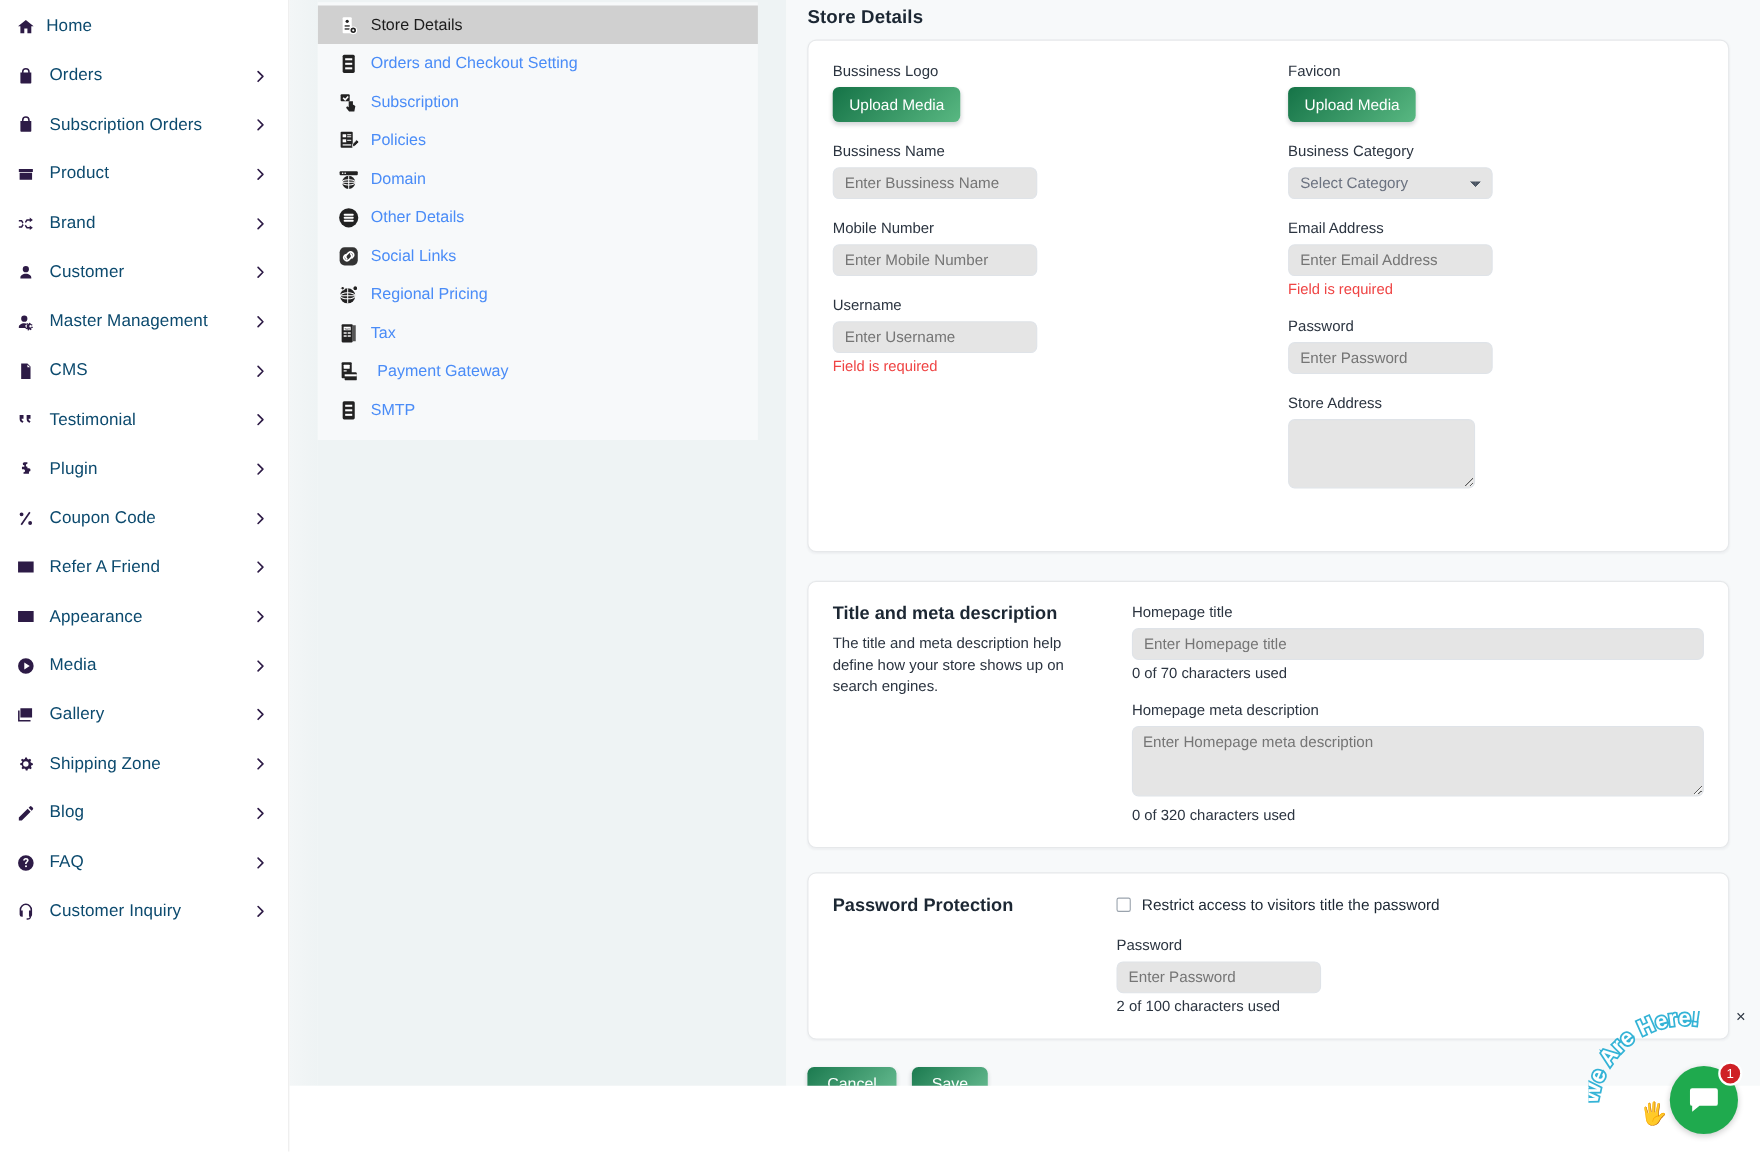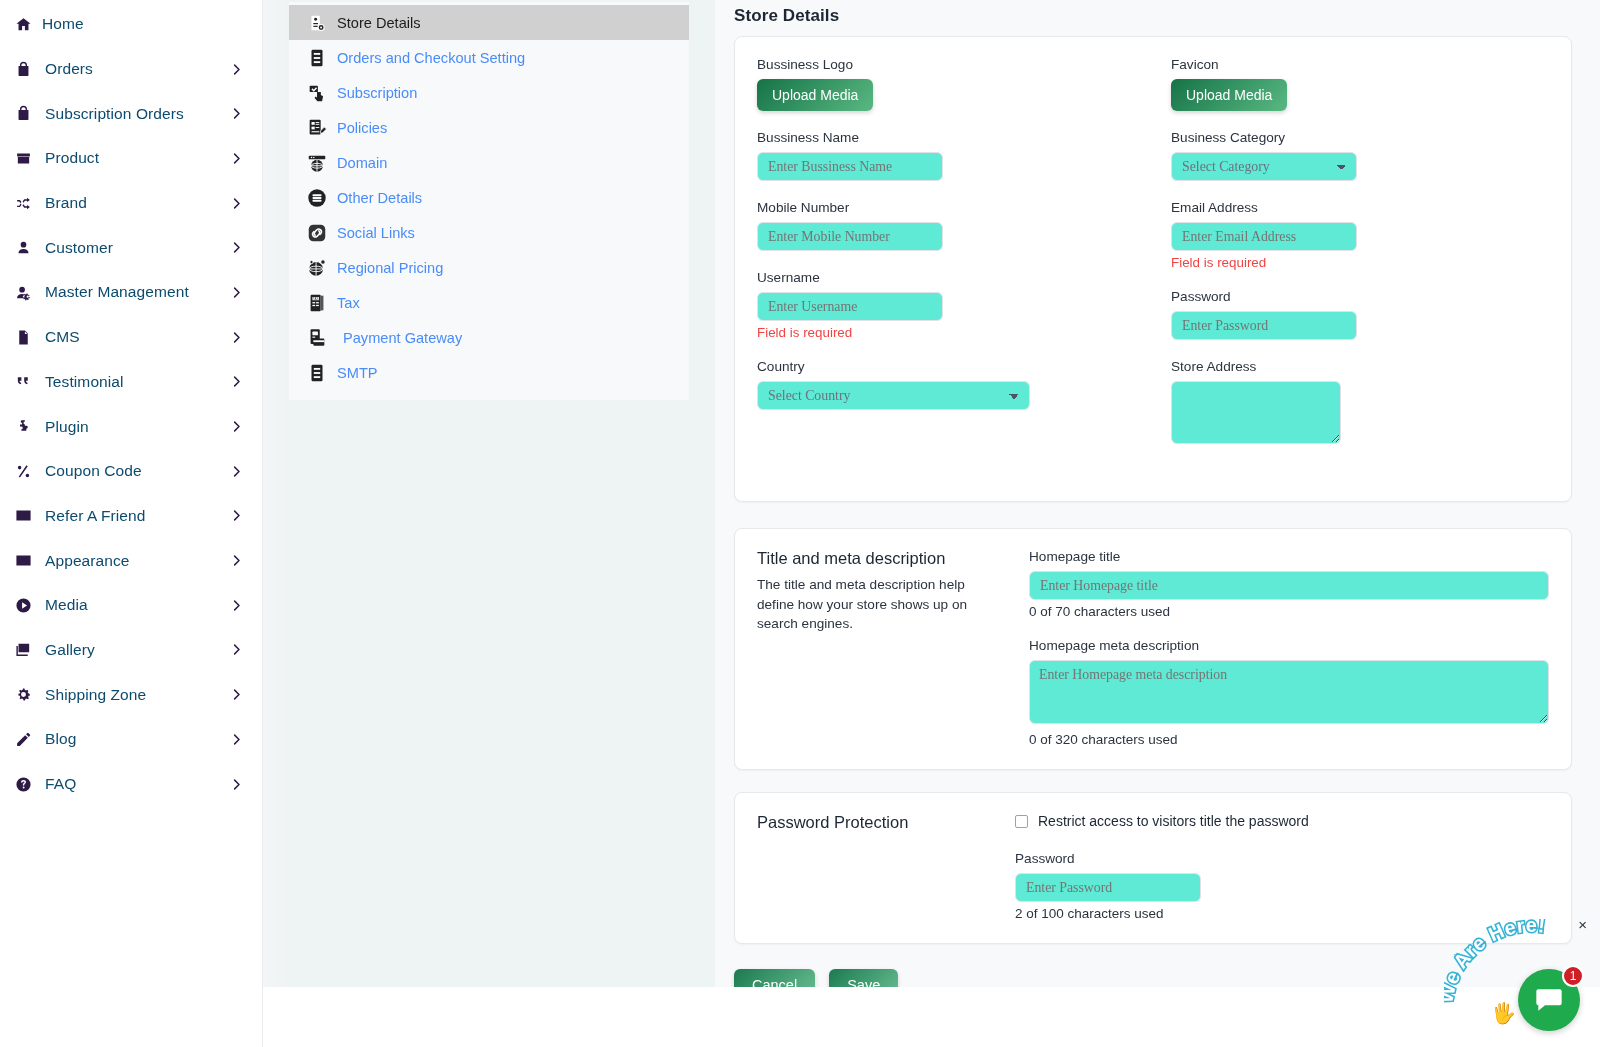--- a/index.html
+++ b/index.html
@@ -122,24 +122,24 @@
 
   .lbl {
     font-size: 13.6px;
     color: #2b3440;
     margin-bottom: 7px;
     display: block;
   }
   .fld { margin-bottom: 19px; }
 
   .txt, .sel, .ta {
-    font-family: Liberation Serif, serif;
+    font-family: Liberation Sans, sans-serif;
     font-size: 13.8px;
     color: #6b7280;
-    background: #5eead4;
+    background: #e5e5e5;
     border: 1px solid #dfe3e8;
     border-radius: 6px;
     outline: none;
   }
   .txt { width: 186px; height: 29px; padding: 0 10px; }
   .sel {
     width: 186px; height: 29px; padding: 0 10px;
     -webkit-appearance: none; appearance: none;
     background-image:
       linear-gradient(45deg, transparent 50%, #4b5563 50%),
@@ -166,21 +166,21 @@
     font-size: 14px;
     font-family: "Liberation Sans", sans-serif;
     padding: 8px 15px;
     cursor: pointer;
     background: linear-gradient(135deg,#157347 0%,#59b882 100%);
     box-shadow: 0 2px 4px rgba(16,24,40,.18);
   }
 
   
   .sec-title {
-    font-size: 16.5px; font-weight: normal; color: #1c2733;
+    font-size: 16.5px; font-weight: bold; color: #1c2733;
     margin-bottom: 7px;
   }
   .sec-desc {
     font-size: 13.6px; color: #2b3440; line-height: 1.45; max-width: 232px;
   }
   .c2-left { flex: 0 0 272px; }
   .c2-right { flex: 1 1 auto; }
   .wfull { width: 100%; }
   .hint { font-size: 13.5px; color: #2b3440; margin-top: 4px; display:block; }
   .ta-wide { width: 100%; height: 64px; resize: both; }
@@ -459,20 +459,33 @@
             <path fill="#2d1b46" d="M12 2a10 10 0 1 0 0 20 10 10 0 0 0 0-20zm.2 15.5a1.3 1.3 0 1 1 0-2.6 1.3 1.3 0 0 1 0 2.6zM14 11.4c-.8.6-1 .9-1 1.6v.4h-2v-.6c0-1.3.5-2 1.5-2.8.7-.5.9-.8.9-1.3 0-.7-.5-1.1-1.3-1.1-.8 0-1.4.5-1.5 1.4H8.5c.1-2 1.5-3.2 3.6-3.2 2.1 0 3.4 1.1 3.4 2.8 0 1-.4 1.7-1.5 2.4z"></path>
           </svg>
         </span>
         <span class="nav-label">FAQ</span>
         <span class="nav-chev">
           <svg width="15" height="15" viewBox="0 0 24 24">
             <path d="M9 5l7 7-7 7" stroke="#2d1b46" stroke-width="2.4" fill="none" stroke-linecap="round" stroke-linejoin="round"></path>
           </svg>
         </span>
       </div>
+      <div class="nav-item">
+        <span class="nav-ico">
+          <svg width="17" height="17" viewBox="0 0 24 24">
+            <path fill="#2d1b46" d="M12 2a8 8 0 0 0-8 8v6a3 3 0 0 0 3 3h1v-8H6v-1a6 6 0 1 1 12 0v1h-2v8h1.2c-.4 1.2-1.5 2-3.2 2H13v1.8h1c2.8 0 4.6-1.6 5-4.2A3 3 0 0 0 20 16v-6a8 8 0 0 0-8-8z"></path>
+          </svg>
+        </span>
+        <span class="nav-label">Customer Inquiry</span>
+        <span class="nav-chev">
+          <svg width="15" height="15" viewBox="0 0 24 24">
+            <path d="M9 5l7 7-7 7" stroke="#2d1b46" stroke-width="2.4" fill="none" stroke-linecap="round" stroke-linejoin="round"></path>
+          </svg>
+        </span>
+      </div>
     </nav>
 
   <div class="midgap"></div>
 
   <div class="settings-col">
     <div class="settings-panel" id="setnav">
         <div class="set-item active">
           <span class="set-ico">
             <svg width="22" height="22" viewBox="0 0 24 24">
               <rect x="6" y="4" width="9" height="16" rx="1" fill="#fff"></rect>
@@ -630,26 +643,20 @@
             <span class="lbl">Mobile Number</span>
             <input class="txt" type="text" placeholder="Enter Mobile Number" style="">
           </div>
 
           <div class="fld">
             <span class="lbl">Username</span>
             <input class="txt" type="text" placeholder="Enter Username" style="">
             <span class="err">Field is required</span>
           </div>
 
-          <div class="fld">
-            <span class="lbl">Country</span>
-            <select class="sel wide">
-              <option>Select Country</option>
-            </select>
-          </div>
         </div>
 
         <div class="col right">
           <div class="fld">
             <span class="lbl">Favicon</span>
             <button class="btn-upload">Upload Media</button>
           </div>
 
           <div class="fld">
             <span class="lbl">Business Category</span>

